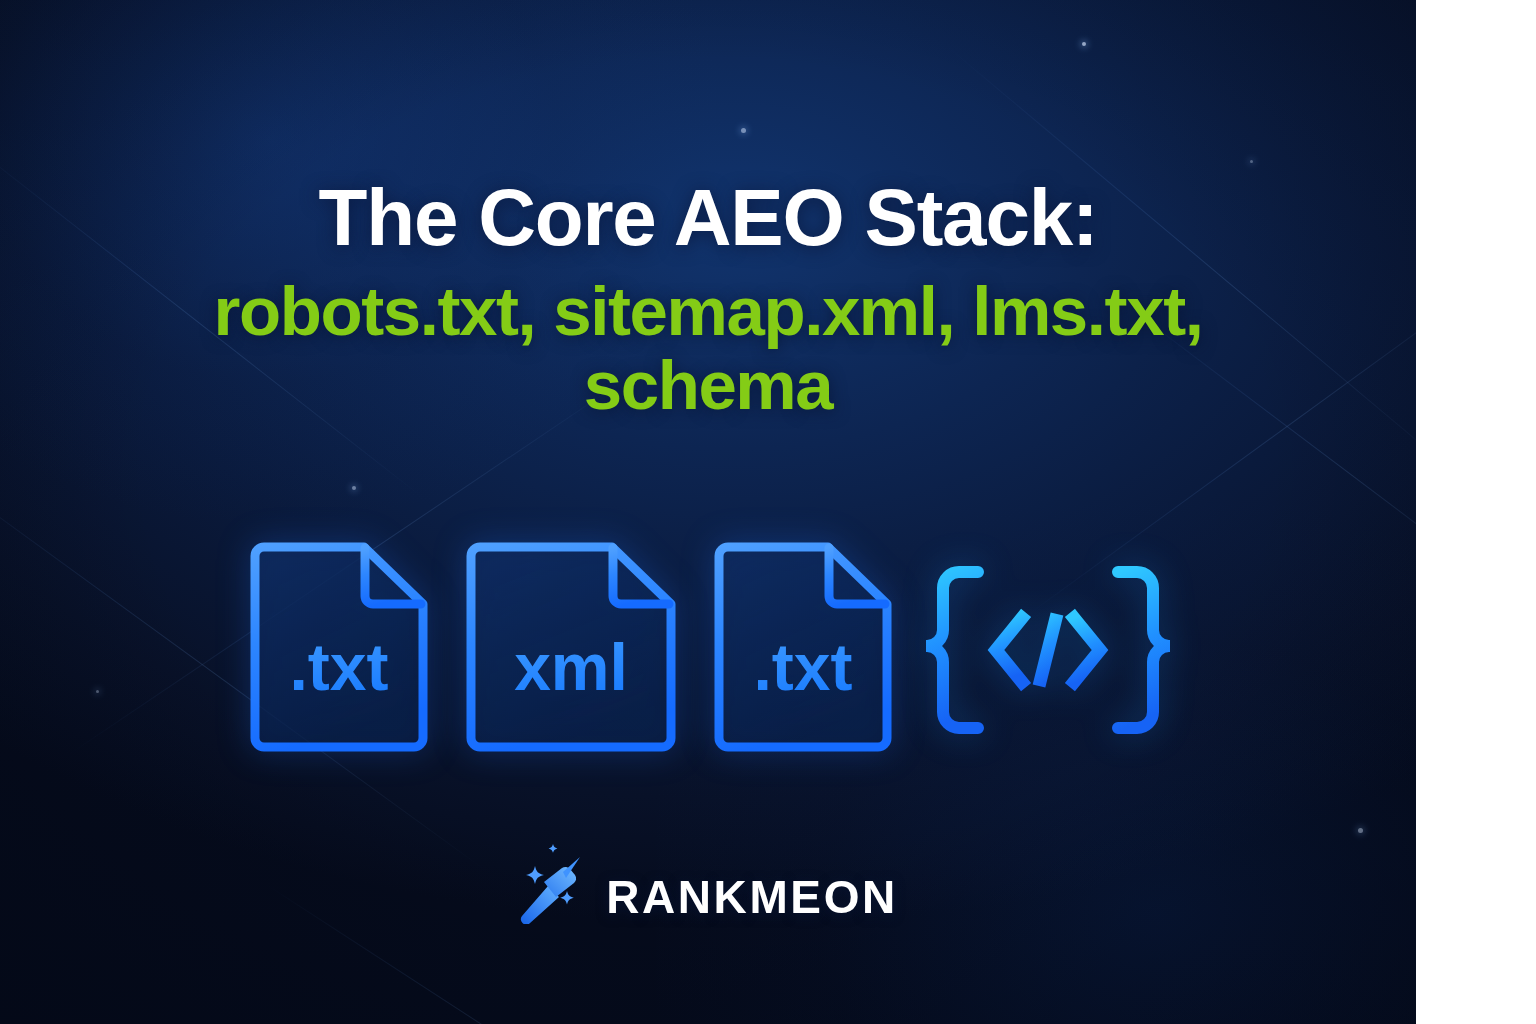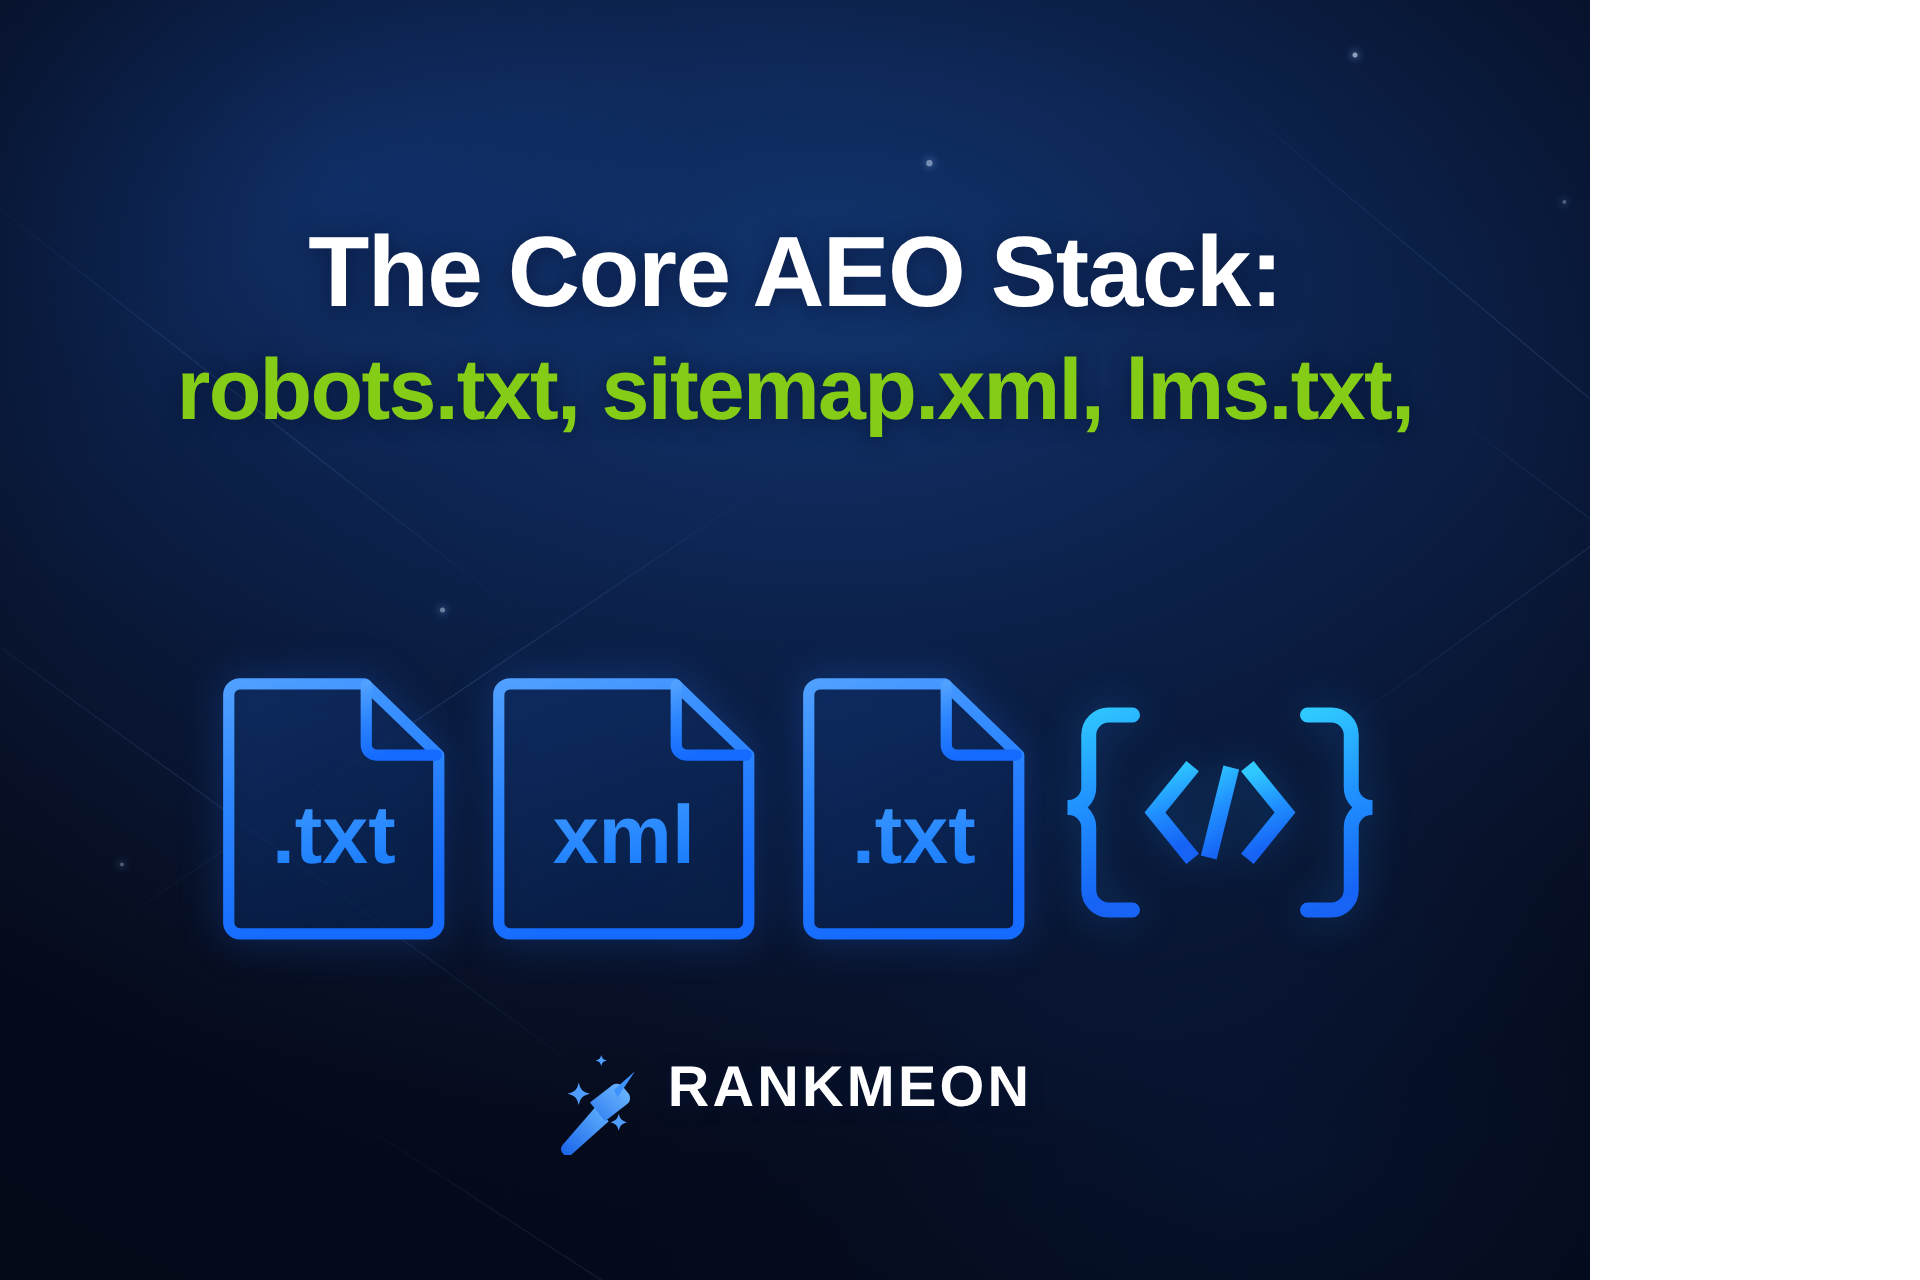--- a/index.html
+++ b/index.html
@@ -3,21 +3,21 @@
 <meta charset="utf-8">
 <style>
   * { margin:0; padding:0; box-sizing:border-box; }
   html, body {
     width:1536px; height:1024px;
     overflow:hidden;
     font-family:"Liberation Sans", sans-serif;
   }
   #canvas {
     position:relative;
-    width:1272px; height:1024px;
+    width:1416px; height:1024px;
     background:#081128;
     overflow:hidden;
     padding-left:27px;
   }
   
   .bg-base {
     position:absolute; inset:0;
     background:
       radial-gradient(ellipse 1100px 700px at 52% 22%, #11346e 0%, #0d2552 32%, #0a1a3c 58%, #081128 82%, #050b1c 100%);
   }
@@ -78,21 +78,21 @@
     align-items:flex-start;
     gap:30px;
   }
   .file-icon { position:relative; display:block; filter:drop-shadow(0 0 16px rgba(30,110,240,0.30)); }
   .code-icon { position:relative; display:block; margin-top:24px; filter:drop-shadow(0 0 16px rgba(30,150,255,0.30)); }
   
   .logo-wrap {
     position:absolute;
     left:0; right:0; top:842px;
     display:flex;
-    align-items:flex-start;
+    align-items:flex-end;
     justify-content:center;
     gap:16px;
   }
   .wand-icon { display:block; }
   .brand {
     font-size:46px;
     font-weight:700;
     color:#ffffff;
     letter-spacing:2.6px;
     text-shadow:0 2px 12px rgba(8,20,52,0.8);
@@ -126,20 +126,21 @@
     <div class="star" style="left:96px;   top:690px; width:3px; height:3px; opacity:.4;"></div>
     <div class="star" style="left:1250px; top:160px; width:3px; height:3px; opacity:.42;"></div>
   </div>
 
   <div class="bg-vignette"></div>
 
   <div class="heading-wrap">
     <div class="title">The Core AEO Stack:</div>
     <div class="subtitle">
       <span class="sub-line">robots.txt, sitemap.xml, lms.txt,</span>
+      <span class="sub-line">schema</span>
     </div>
   </div>
 
   <div class="icon-row">
 
     <svg class="file-icon" width="186" height="218" viewBox="0 0 186 218">
       <defs>
         <linearGradient id="fg1" x1="0" y1="0" x2="0.25" y2="1">
           <stop offset="0%" stop-color="#4fa0ff"></stop>
           <stop offset="45%" stop-color="#2d86ff"></stop>

